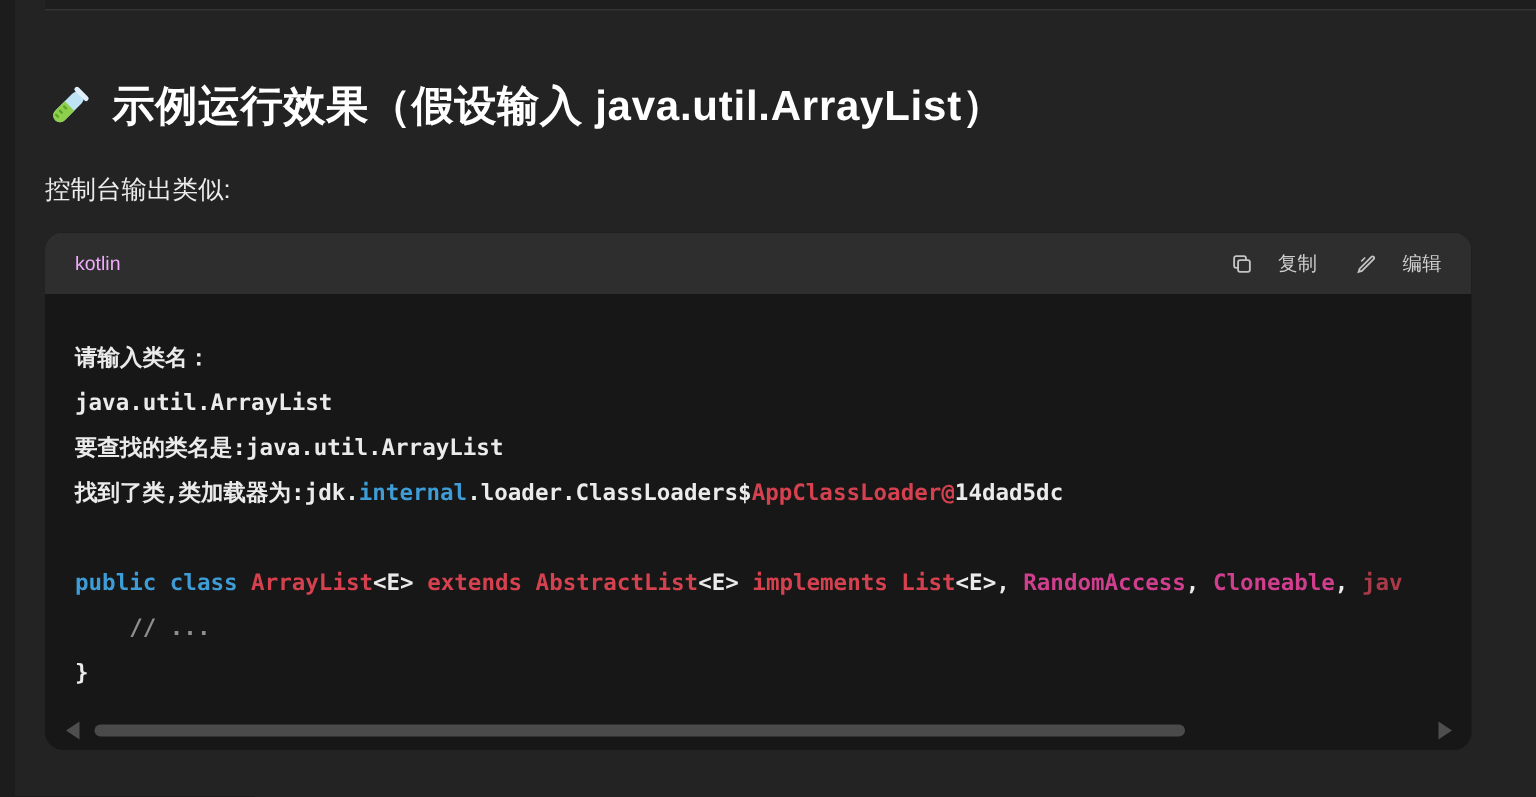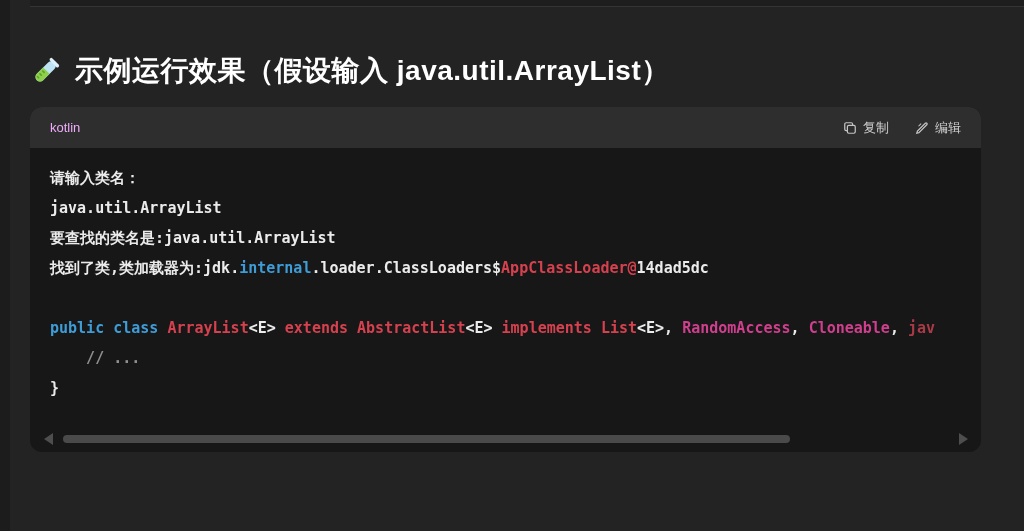--- a/index.html
+++ b/index.html
@@ -35,27 +35,27 @@
     background: #171717;
   }
   .code-header {
     height: 41px; background: #2e2e2e;
     display: flex; align-items: center; justify-content: space-between;
     padding: 0 20px;
   }
   .lang-label { color: #f0abfc; font-size: 13px; font-weight: 500; }
   .header-actions { display: flex; align-items: center; gap: 26px; }
   .action-btn {
-    display: flex; align-items: center; gap: 6px;
+    display: flex; align-items: center; gap: 17px;
     color: #cfcfcf; font-size: 13px; cursor: pointer; background: none; border: none;
     font-family: "Liberation Sans", sans-serif;
   }
   .action-btn svg { display: block; }
   .code-body {
-    padding: 15px 20px 0 20px;
+    padding: 27px 20px 0 20px;
     font-family: "DejaVu Sans Mono", "Liberation Mono", monospace;
     font-size: 15px; font-weight: 700; line-height: 30px;
     white-space: pre; overflow: hidden;
     height: 304px;
   }
   .code-line { height: 30px; }
   .hscrollbar {
     position: absolute; left: 0; right: 0; bottom: 6px; height: 14px;
   }
   .scroll-arrow-left {
@@ -92,20 +92,21 @@
         <path d="M11.5 15.5 h9 v9 a4.5 4.5 0 0 1 -9 0 z" fill="#8ed04b"></path>
         <rect x="10" y="2.5" width="12" height="3.4" rx="1.7" fill="#dff0fa"></rect>
         <rect x="13" y="17.5" width="3.4" height="1.6" rx="0.8" fill="#5ba32c"></rect>
         <rect x="13" y="21.5" width="3.4" height="1.6" rx="0.8" fill="#5ba32c"></rect>
         <rect x="13" y="25.2" width="3.4" height="1.6" rx="0.8" fill="#5ba32c"></rect>
       </g>
     </svg>
     <h2>示例运行效果（假设输入 java.util.ArrayList）</h2>
   </div>
 
+  <div class="intro">控制台输出类似:</div>
 
   <div class="code-block">
     <div class="code-header">
       <span class="lang-label">kotlin</span>
       <div class="header-actions">
         <button class="action-btn">
           <span>
             <svg width="14" height="14" viewBox="0 0 16 16" fill="none" stroke="#c4c4c4" stroke-width="1.4">
               <rect x="5" y="5" width="9" height="9" rx="1.6"></rect>
               <path d="M11 5 V3.6 A1.6 1.6 0 0 0 9.4 2 H3.6 A1.6 1.6 0 0 0 2 3.6 V9.4 A1.6 1.6 0 0 0 3.6 11 H5"></path>

